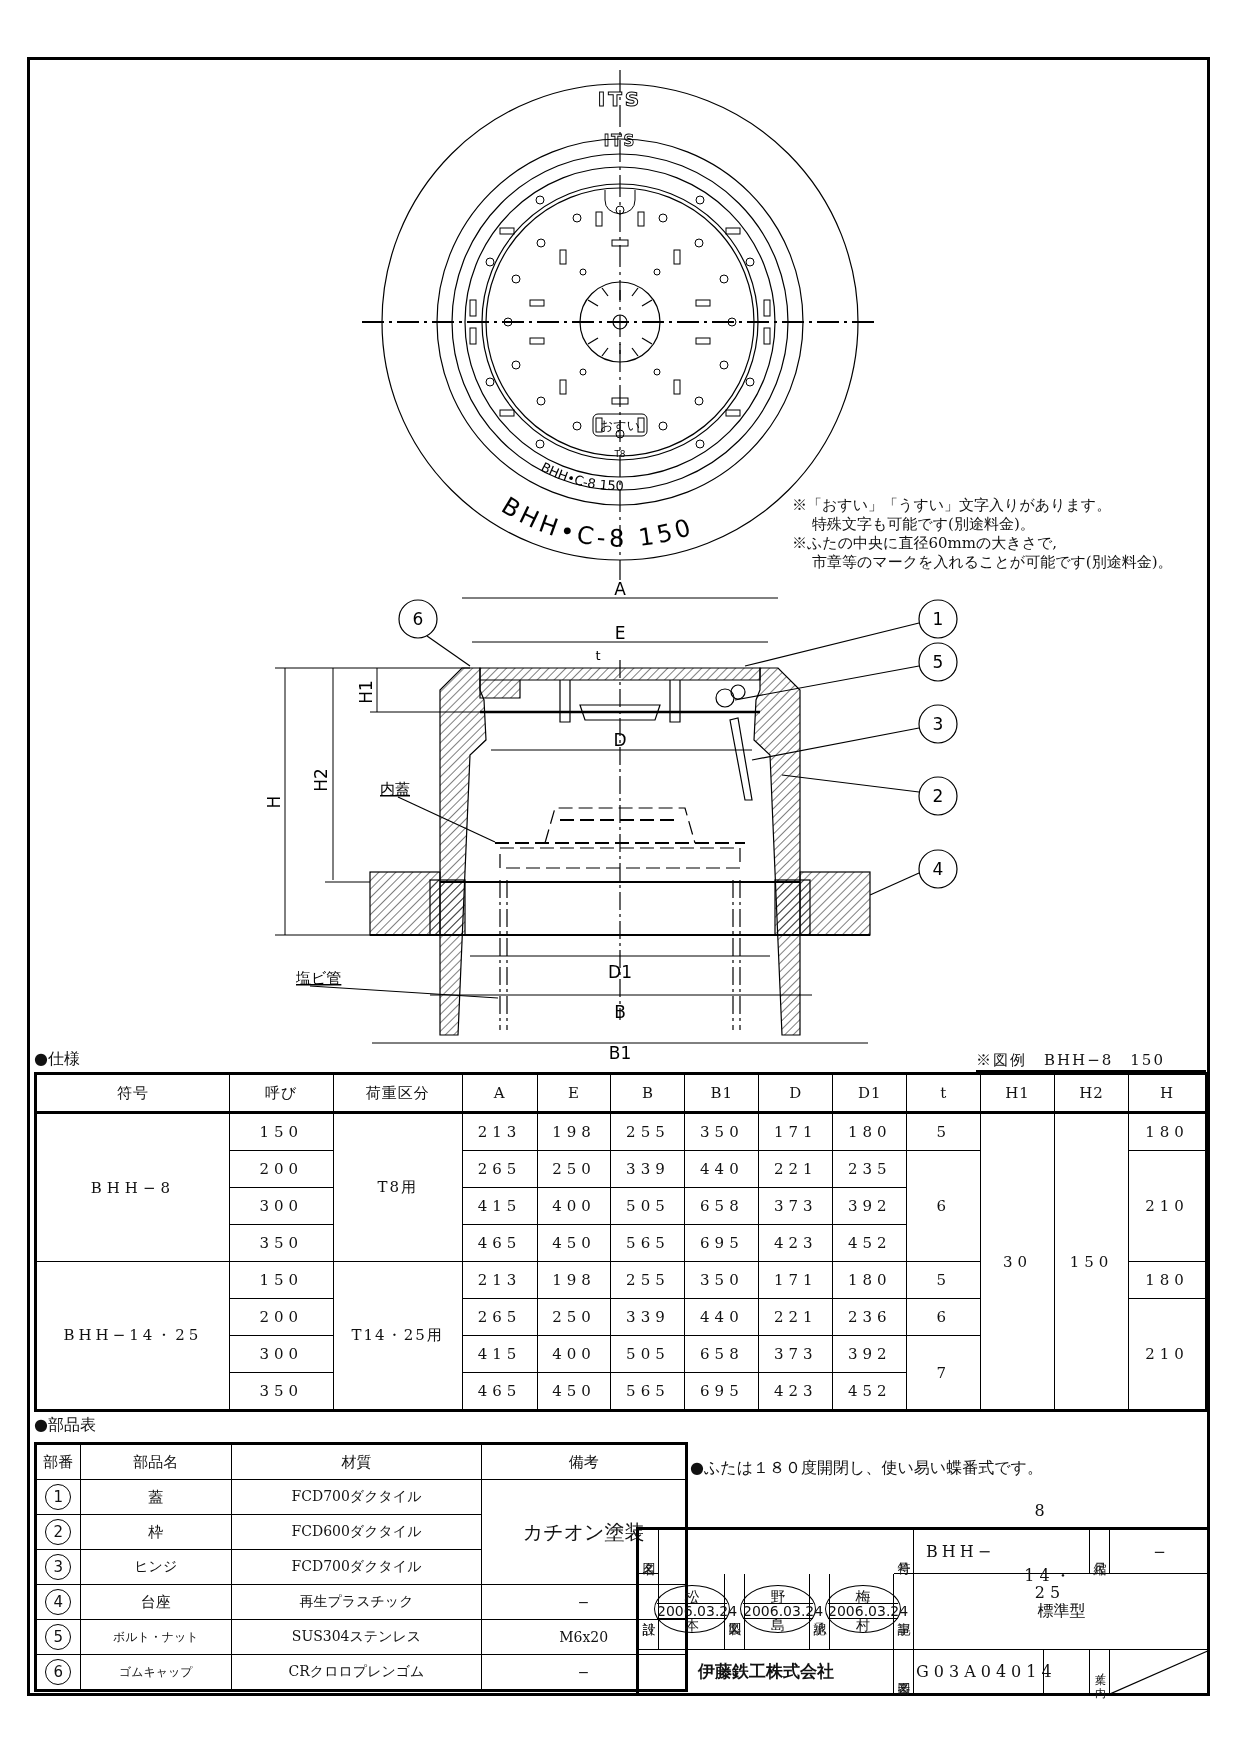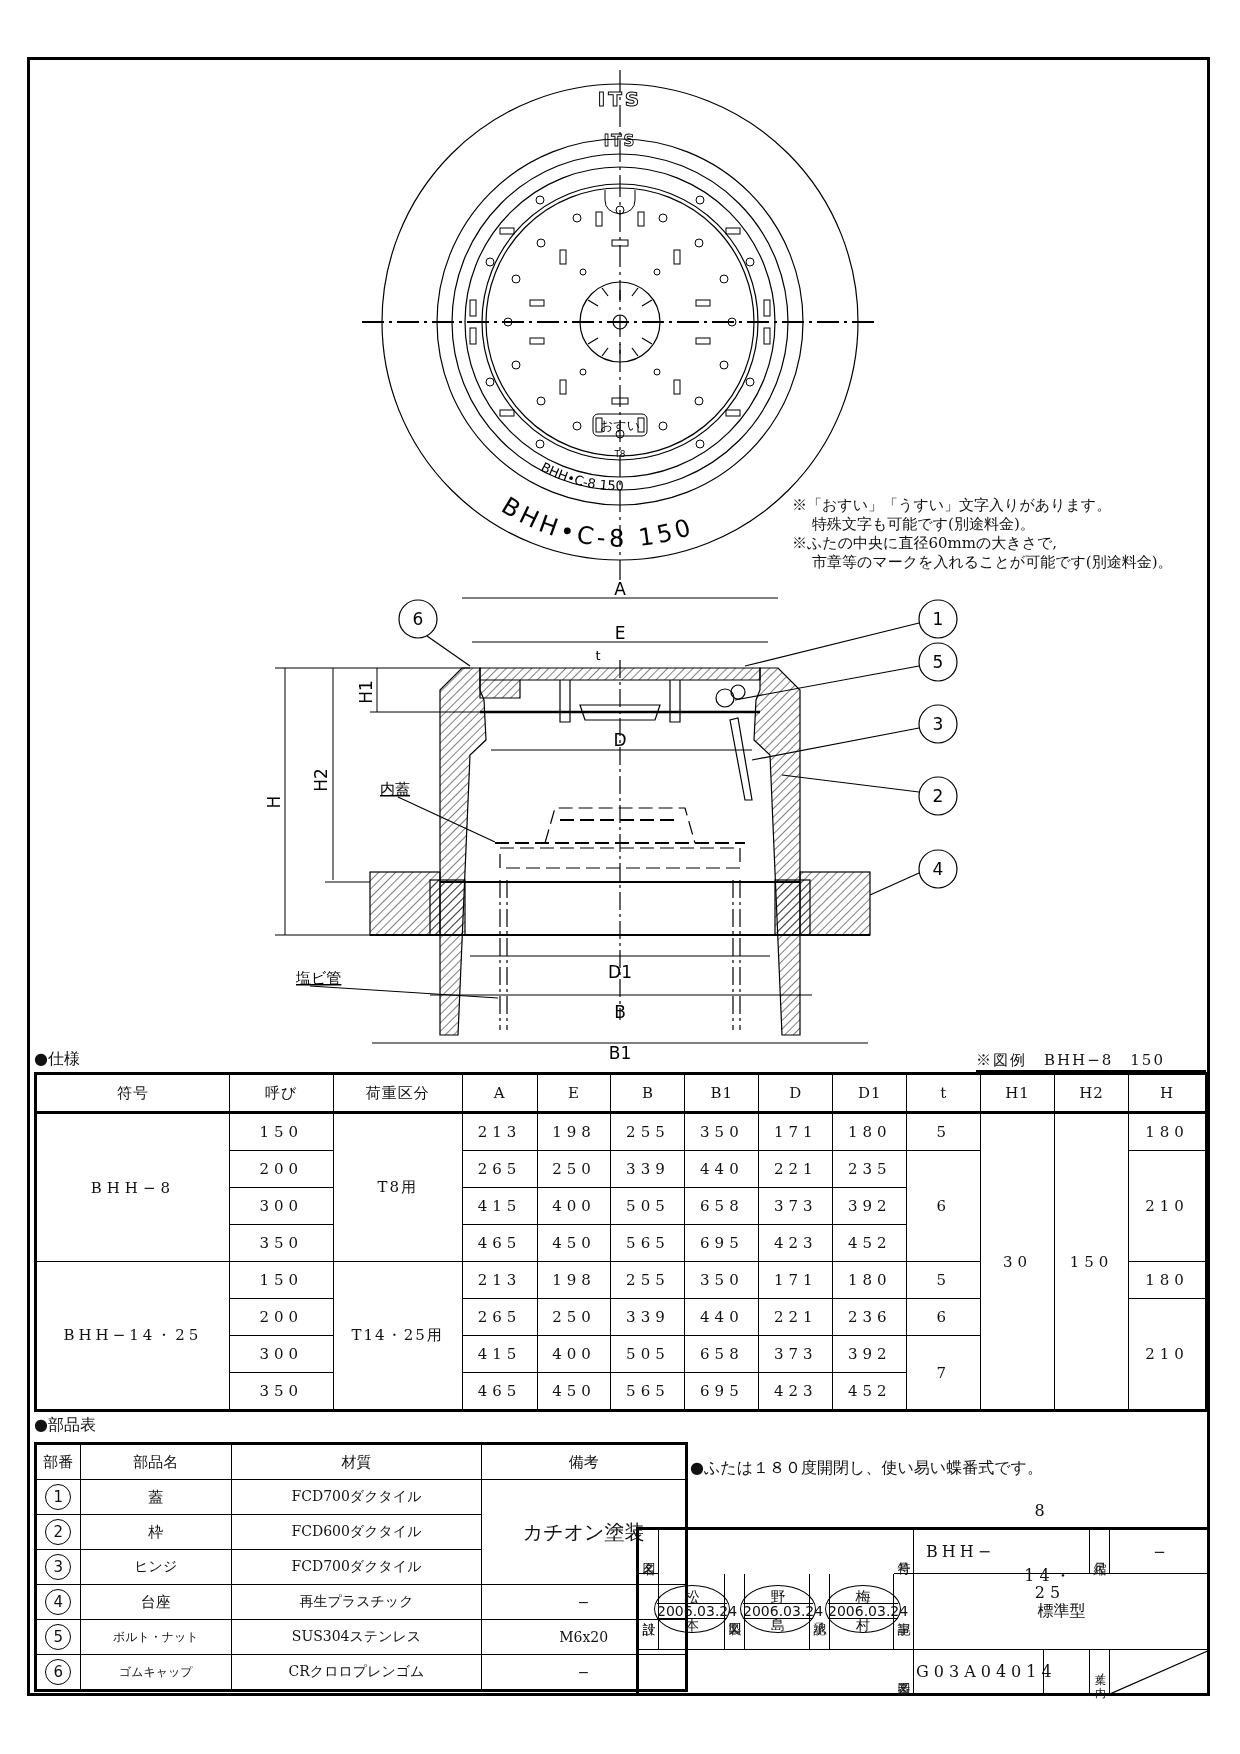--- a/index.html
+++ b/index.html
@@ -447,20 +447,21 @@
     <div class="top">野</div>
     <div class="mid">2006.03.24</div>
     <div class="bot">島</div>
   </div>
   <div class="stamp" style="left:186px;top:55px;">
     <div class="top">梅</div>
     <div class="mid">2006.03.24</div>
     <div class="bot">村</div>
   </div>
 
+  <div class="tb-cell" style="left:0;top:120px;width:255px;height:46px;font-family:'DejaVu Sans',sans-serif;font-weight:bold;font-size:17px;border-bottom:3px solid #000;">伊藤鉄工株式会社</div>
   <div class="tb-cell tb-small" style="left:255px;top:120px;width:20px;height:46px;border-bottom:3px solid #000;">図番</div>
   <div class="tb-cell" style="left:275px;top:120px;width:130px;height:46px;justify-content:flex-start;padding-left:2px;letter-spacing:5px;font-size:16px;border-bottom:3px solid #000;">G03A04014</div>
   <div class="tb-cell" style="left:405px;top:120px;width:46px;height:46px;border-bottom:3px solid #000;"></div>
   <div class="tb-cell tb-small" style="left:451px;top:120px;width:20px;height:46px;font-size:11px;border-bottom:3px solid #000;">葉ノ内</div>
   <div class="tb-cell" style="left:471px;top:120px;width:100px;height:46px;border-bottom:3px solid #000;">
     <svg width="100" height="44">
         <line x1="0" y1="44" x2="100" y2="0" stroke="#000" stroke-width="1.2"></line>
       </svg>
   </div>
 </div>

